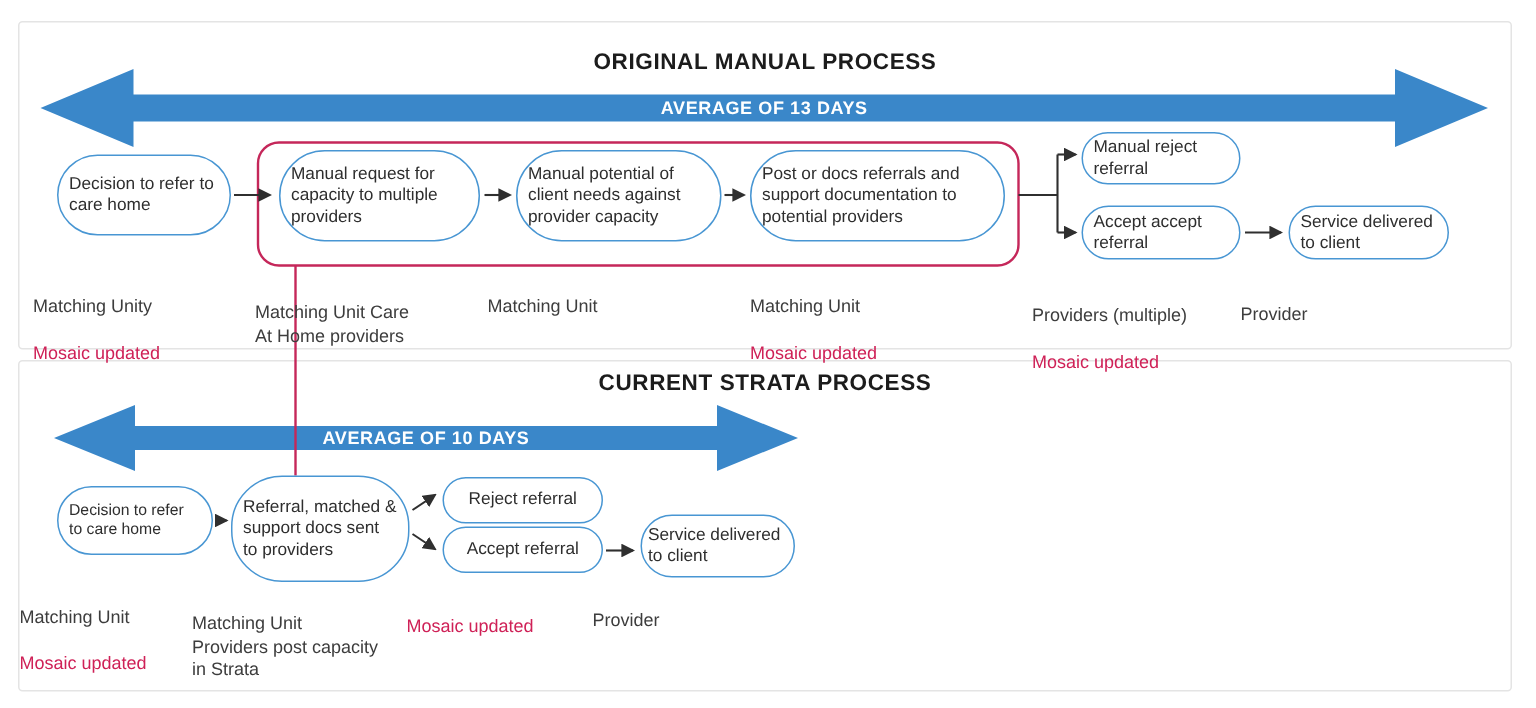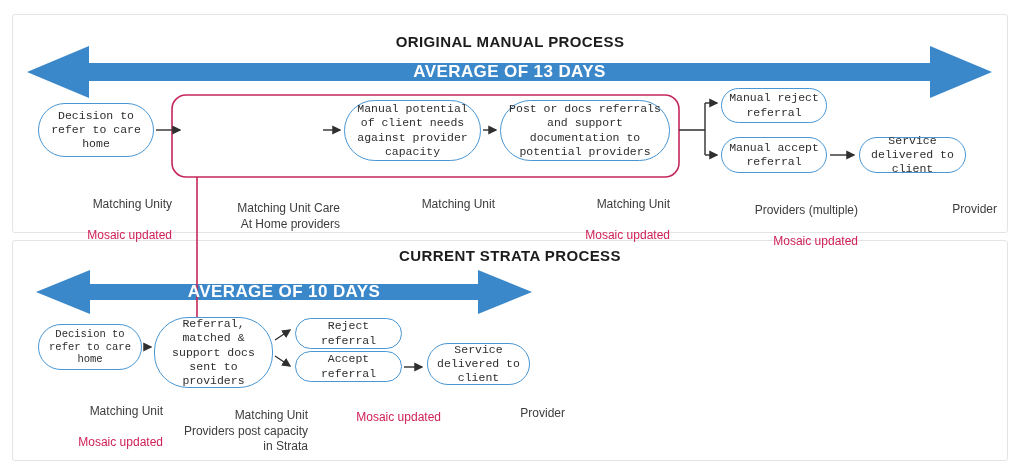--- a/index.html
+++ b/index.html
@@ -18,31 +18,31 @@
   }
   .panel{position:absolute;background:#fff;border:1px solid #e4e4e4;border-radius:3px;z-index:1;box-sizing:border-box;}
   svg.overlay{position:absolute;left:0;top:0;width:1024px;height:472px;z-index:2;pointer-events:none;}
   .layer{position:absolute;left:0;top:0;width:1024px;height:416px;z-index:3;}
   .ptitle{
     position:absolute;left:12px;width:996px;text-align:center;
     font-weight:bold;font-size:15px;letter-spacing:.4px;color:var(--title-text);
   }
   .tlabel{
     position:absolute;display:flex;align-items:center;justify-content:center;
-    color:#fff;font-weight:bold;font-size:17px;letter-spacing:.4px;
+    color:#fff;font-weight:bold;font-size:12px;letter-spacing:.4px;
   }
   .pill{
     position:absolute;display:flex;align-items:center;justify-content:center;
-    text-align:center;background:#fff;border:1.5px solid var(--node-border);
+    background:#fff;border:1.5px solid var(--node-border);
     border-radius:34px;color:var(--node-text);line-height:1.22;
-    font-size:11.5px;padding:2px 7px;box-sizing:border-box;font-family:Liberation Mono, monospace;
+    font-size:11.5px;padding:2px 7px;box-sizing:border-box;
   }
   .pill.small{font-size:10.5px;}
   .cap{
-    position:absolute;text-align:right;font-size:12px;
+    position:absolute;text-align:left;font-size:12px;
     color:var(--caption-text);line-height:1.32;white-space:pre-line;
   }
   .cap .mosaic{color:var(--mosaic-red);}
   .conn{stroke:#2f2f2f;stroke-width:1.4;fill:none;}
   .bigarrow{fill:var(--arrow-blue);}
   .redstroke{stroke:var(--highlight-red);stroke-width:1.6;fill:none;}
 </style>
 </head>
 <body>
 
@@ -78,24 +78,25 @@
 
     <line class="redstroke" x1="197" y1="177" x2="197" y2="317"></line>
   </svg>
 
   <div class="layer">
 
     <div class="ptitle" style="top:33px;">ORIGINAL MANUAL PROCESS</div>
     <div class="tlabel" style="left:89px;top:63px;width:841px;height:18px;">AVERAGE OF 13 DAYS</div>
 
     <div class="pill" style="left:38px;top:103px;width:116px;height:54px;">Decision to refer to care home</div>
+    <div class="pill" style="left:186px;top:100px;width:134px;height:61px;">Manual request for capacity to multiple providers</div>
     <div class="pill" style="left:344px;top:100px;width:137px;height:61px;">Manual potential of client needs against provider capacity</div>
     <div class="pill" style="left:500px;top:100px;width:170px;height:61px;">Post or docs referrals and support documentation to potential providers</div>
     <div class="pill" style="left:721px;top:88px;width:106px;height:35px;">Manual reject referral</div>
-    <div class="pill" style="left:721px;top:137px;width:106px;height:36px;">Manual accept referral</div>
+    <div class="pill" style="left:721px;top:137px;width:106px;height:36px;">Accept accept referral</div>
     <div class="pill" style="left:859px;top:137px;width:107px;height:36px;">Service delivered to client</div>
 
     <div class="cap" style="left:22px;top:181px;width:150px;">
       <div>Matching Unity</div>
       <div class="mosaic">Mosaic updated</div>
     </div>
     <div class="cap" style="left:170px;top:185px;width:170px;">
       <div>Matching Unit Care
 At Home providers</div>
     </div>

